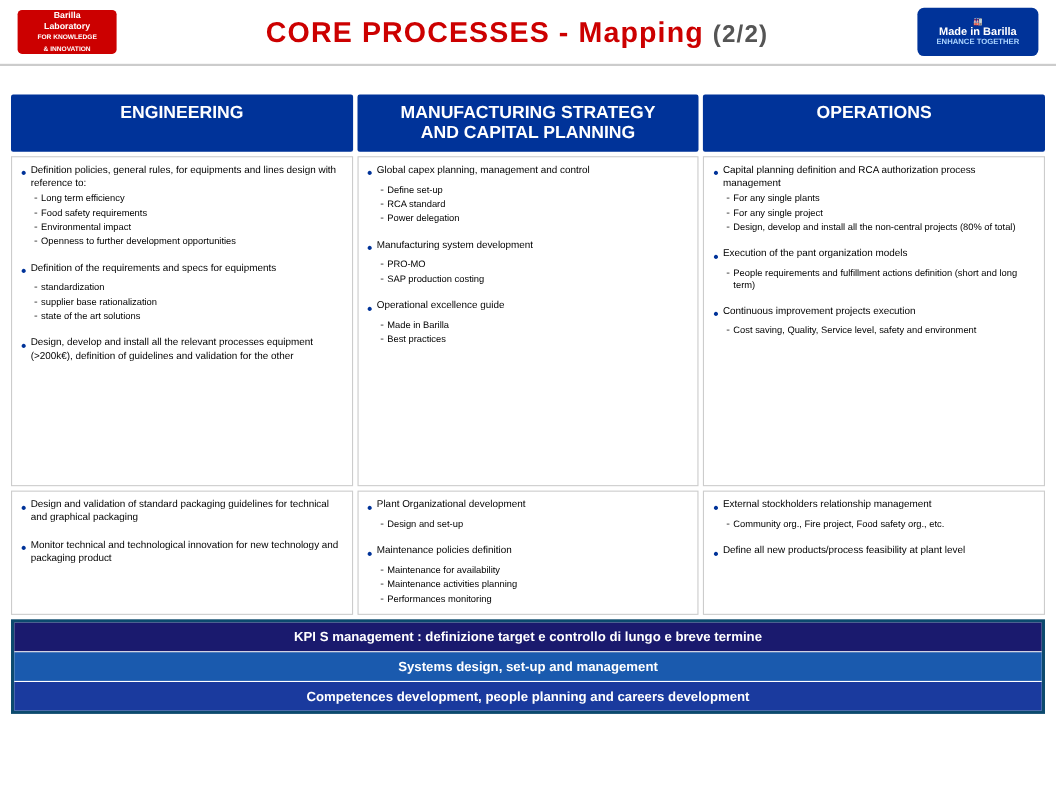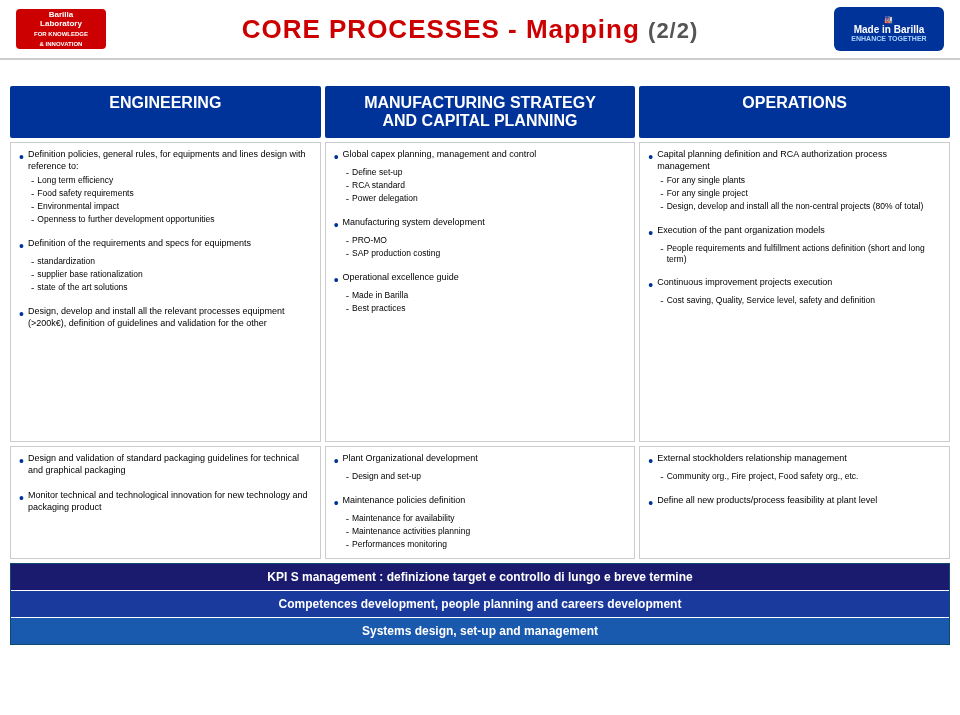--- a/index.html
+++ b/index.html
@@ -129,21 +129,21 @@
       color: #333;
     }
     .sub-bullet .text {
       font-size: 8.5px;
       line-height: 1.3;
     }
 
     
     .summary-section {
       margin-top: 4px;
-      border: 1px solid #0c4a6e;
+      border: 3px solid #0c4a6e;
     }
     .summary-row {
       background: #1a1a6e;
       color: white;
       text-align: center;
       padding: 6px 10px;
       font-size: 12px;
       font-weight: bold;
       border-bottom: 1px solid #fff;
     }
@@ -304,21 +304,21 @@
           <span class="dot">-</span>
           <span class="text">People requirements and  fulfillment actions definition (short and long term)</span>
         </div>
       <br>
       <div class="bullet-item">
         <span class="dot">•</span>
         <span class="text">Continuous improvement projects execution</span>
       </div>
       <div class="sub-bullet">
           <span class="dot">-</span>
-          <span class="text">Cost saving, Quality, Service level, safety and definition</span>
+          <span class="text">Cost saving, Quality, Service level, safety and environment</span>
         </div>
     </div>
 
     <div class="cell">
       <div class="bullet-item">
         <span class="dot">•</span>
         <span class="text">Design and validation of standard packaging guidelines for technical and graphical packaging</span>
       </div>
       <br>
       <div class="bullet-item">
@@ -370,21 +370,21 @@
         <span class="text">Define all new products/process feasibility at plant level</span>
       </div>
     </div>
 
   </div>
 
   <div class="summary-section">
     <div class="summary-row">
       <span>KPI S management : definizione target e controllo di lungo e breve termine</span>
     </div>
+    <div class="summary-row lighter">
+      <span>Systems design, set-up and  management</span>
+    </div>
     <div class="summary-row light">
       <span>Competences development, people planning and careers development</span>
     </div>
-    <div class="summary-row lighter">
-      <span>Systems design, set-up and  management</span>
-    </div>
   </div>
 
 </div>
 
 </body></html>

